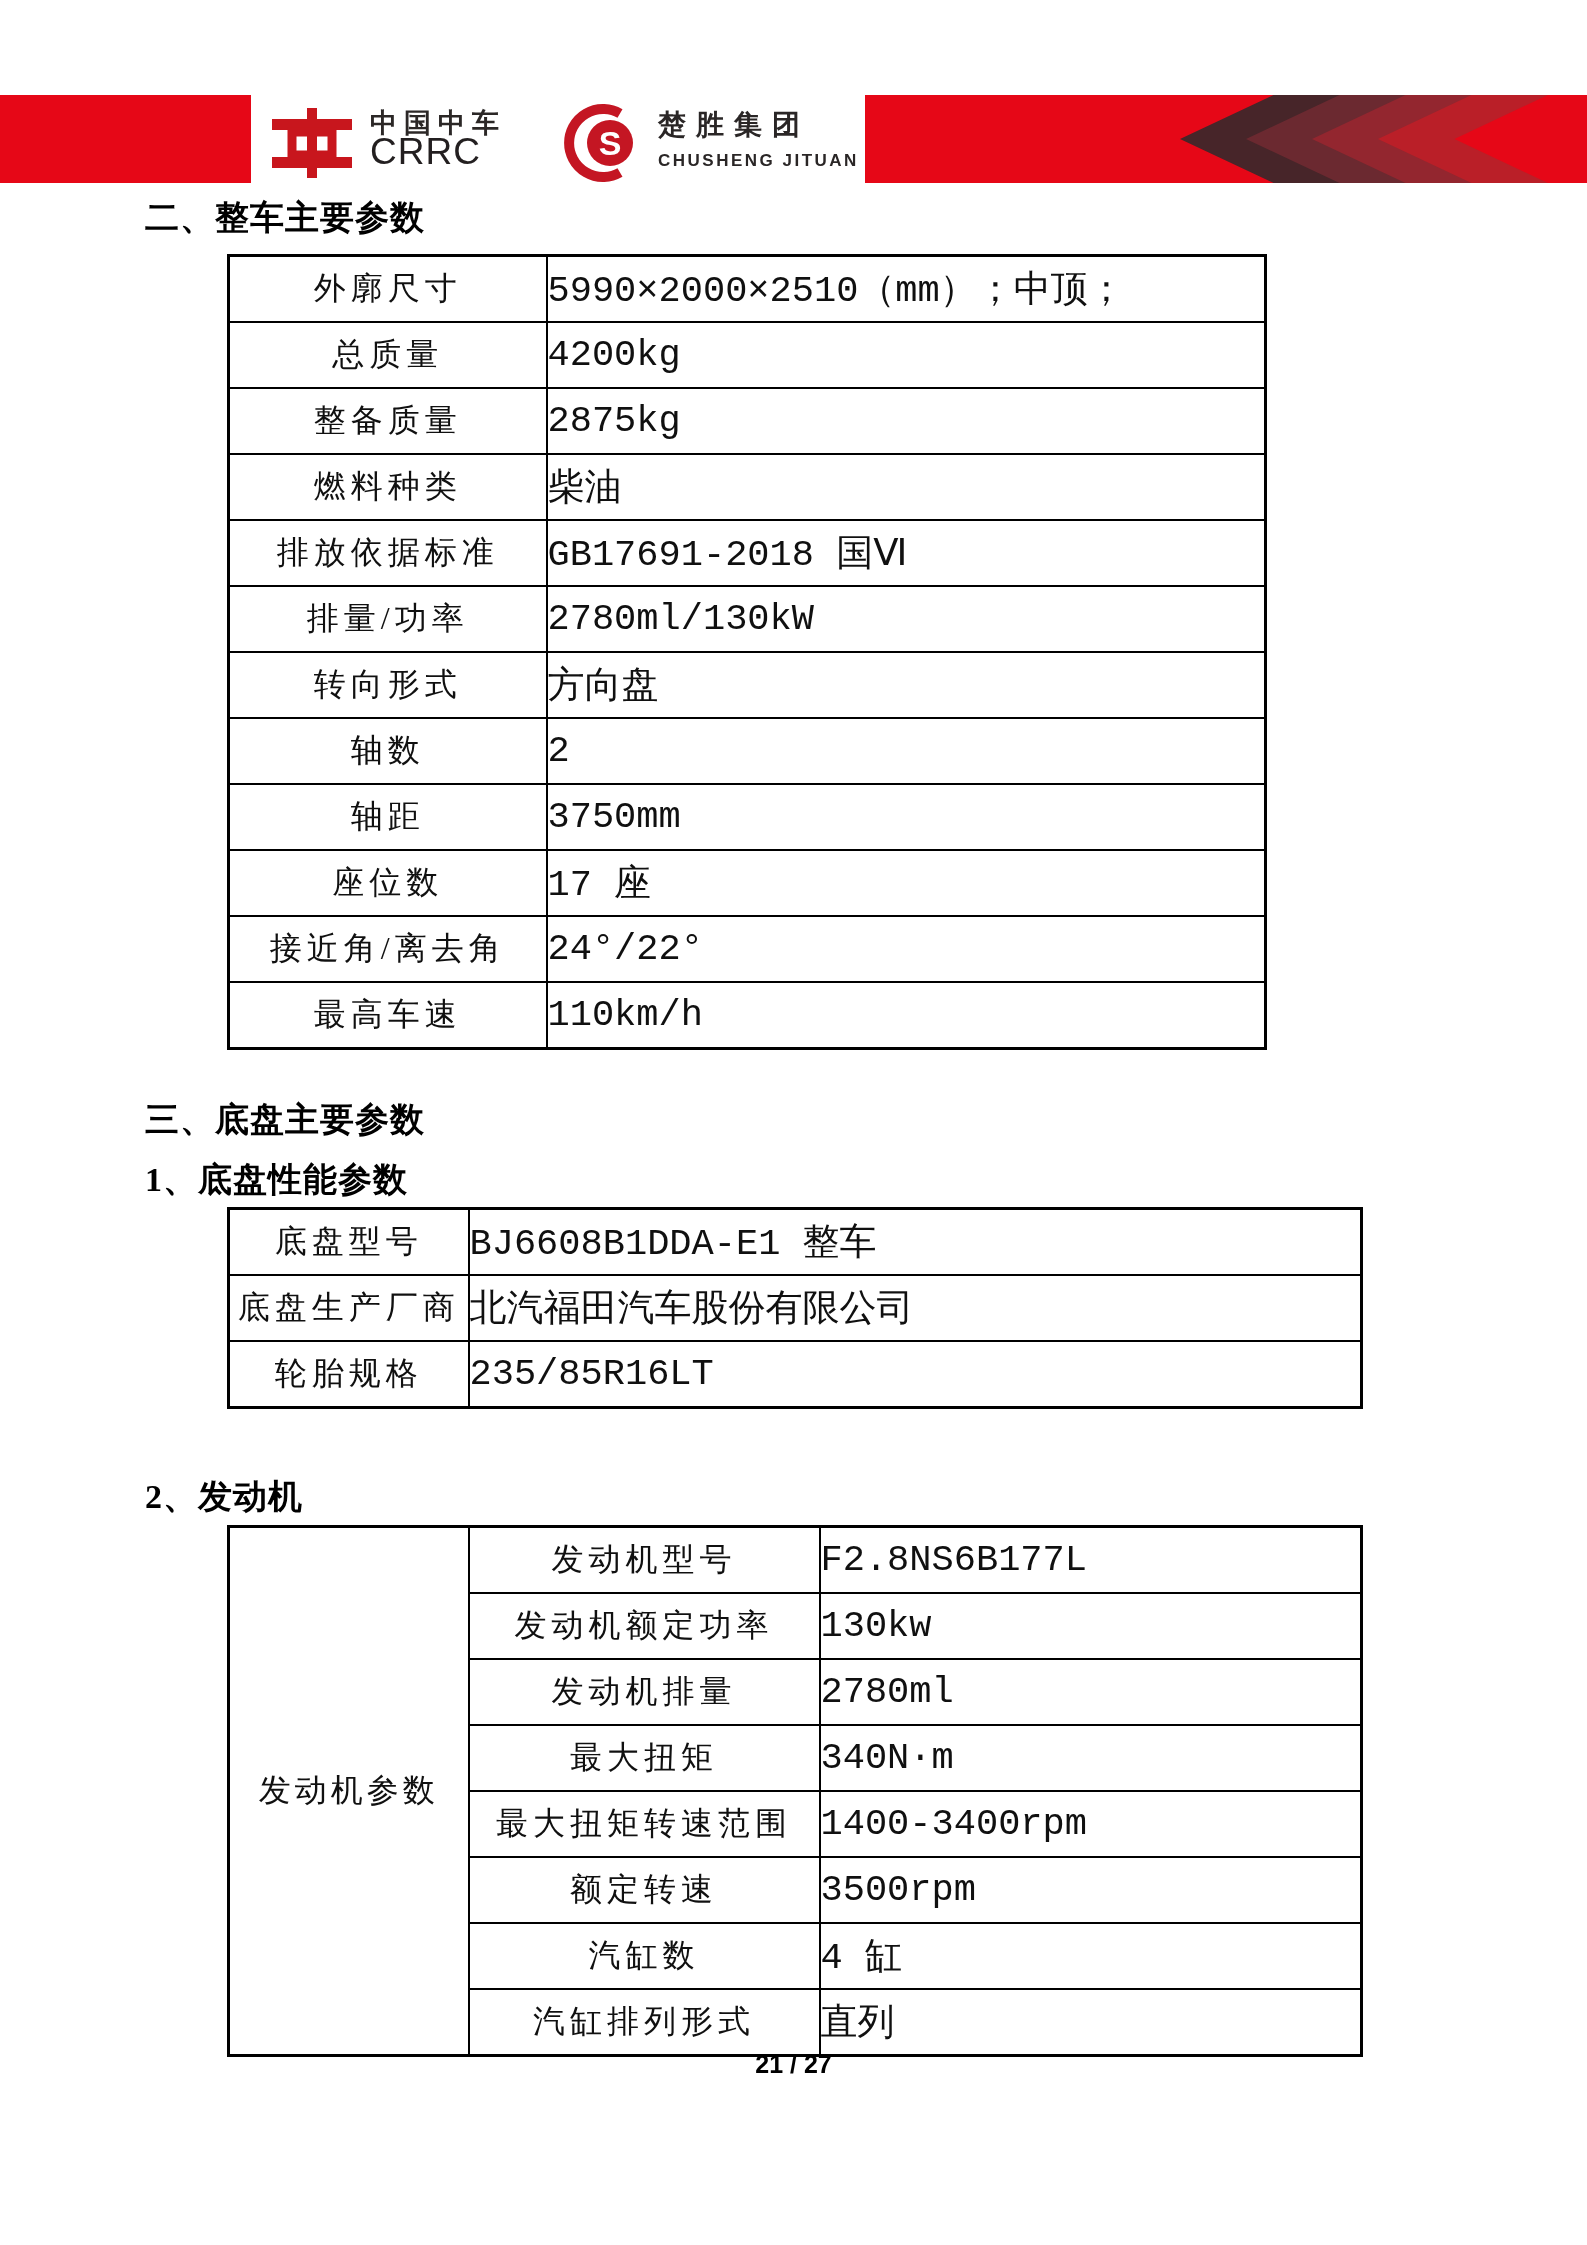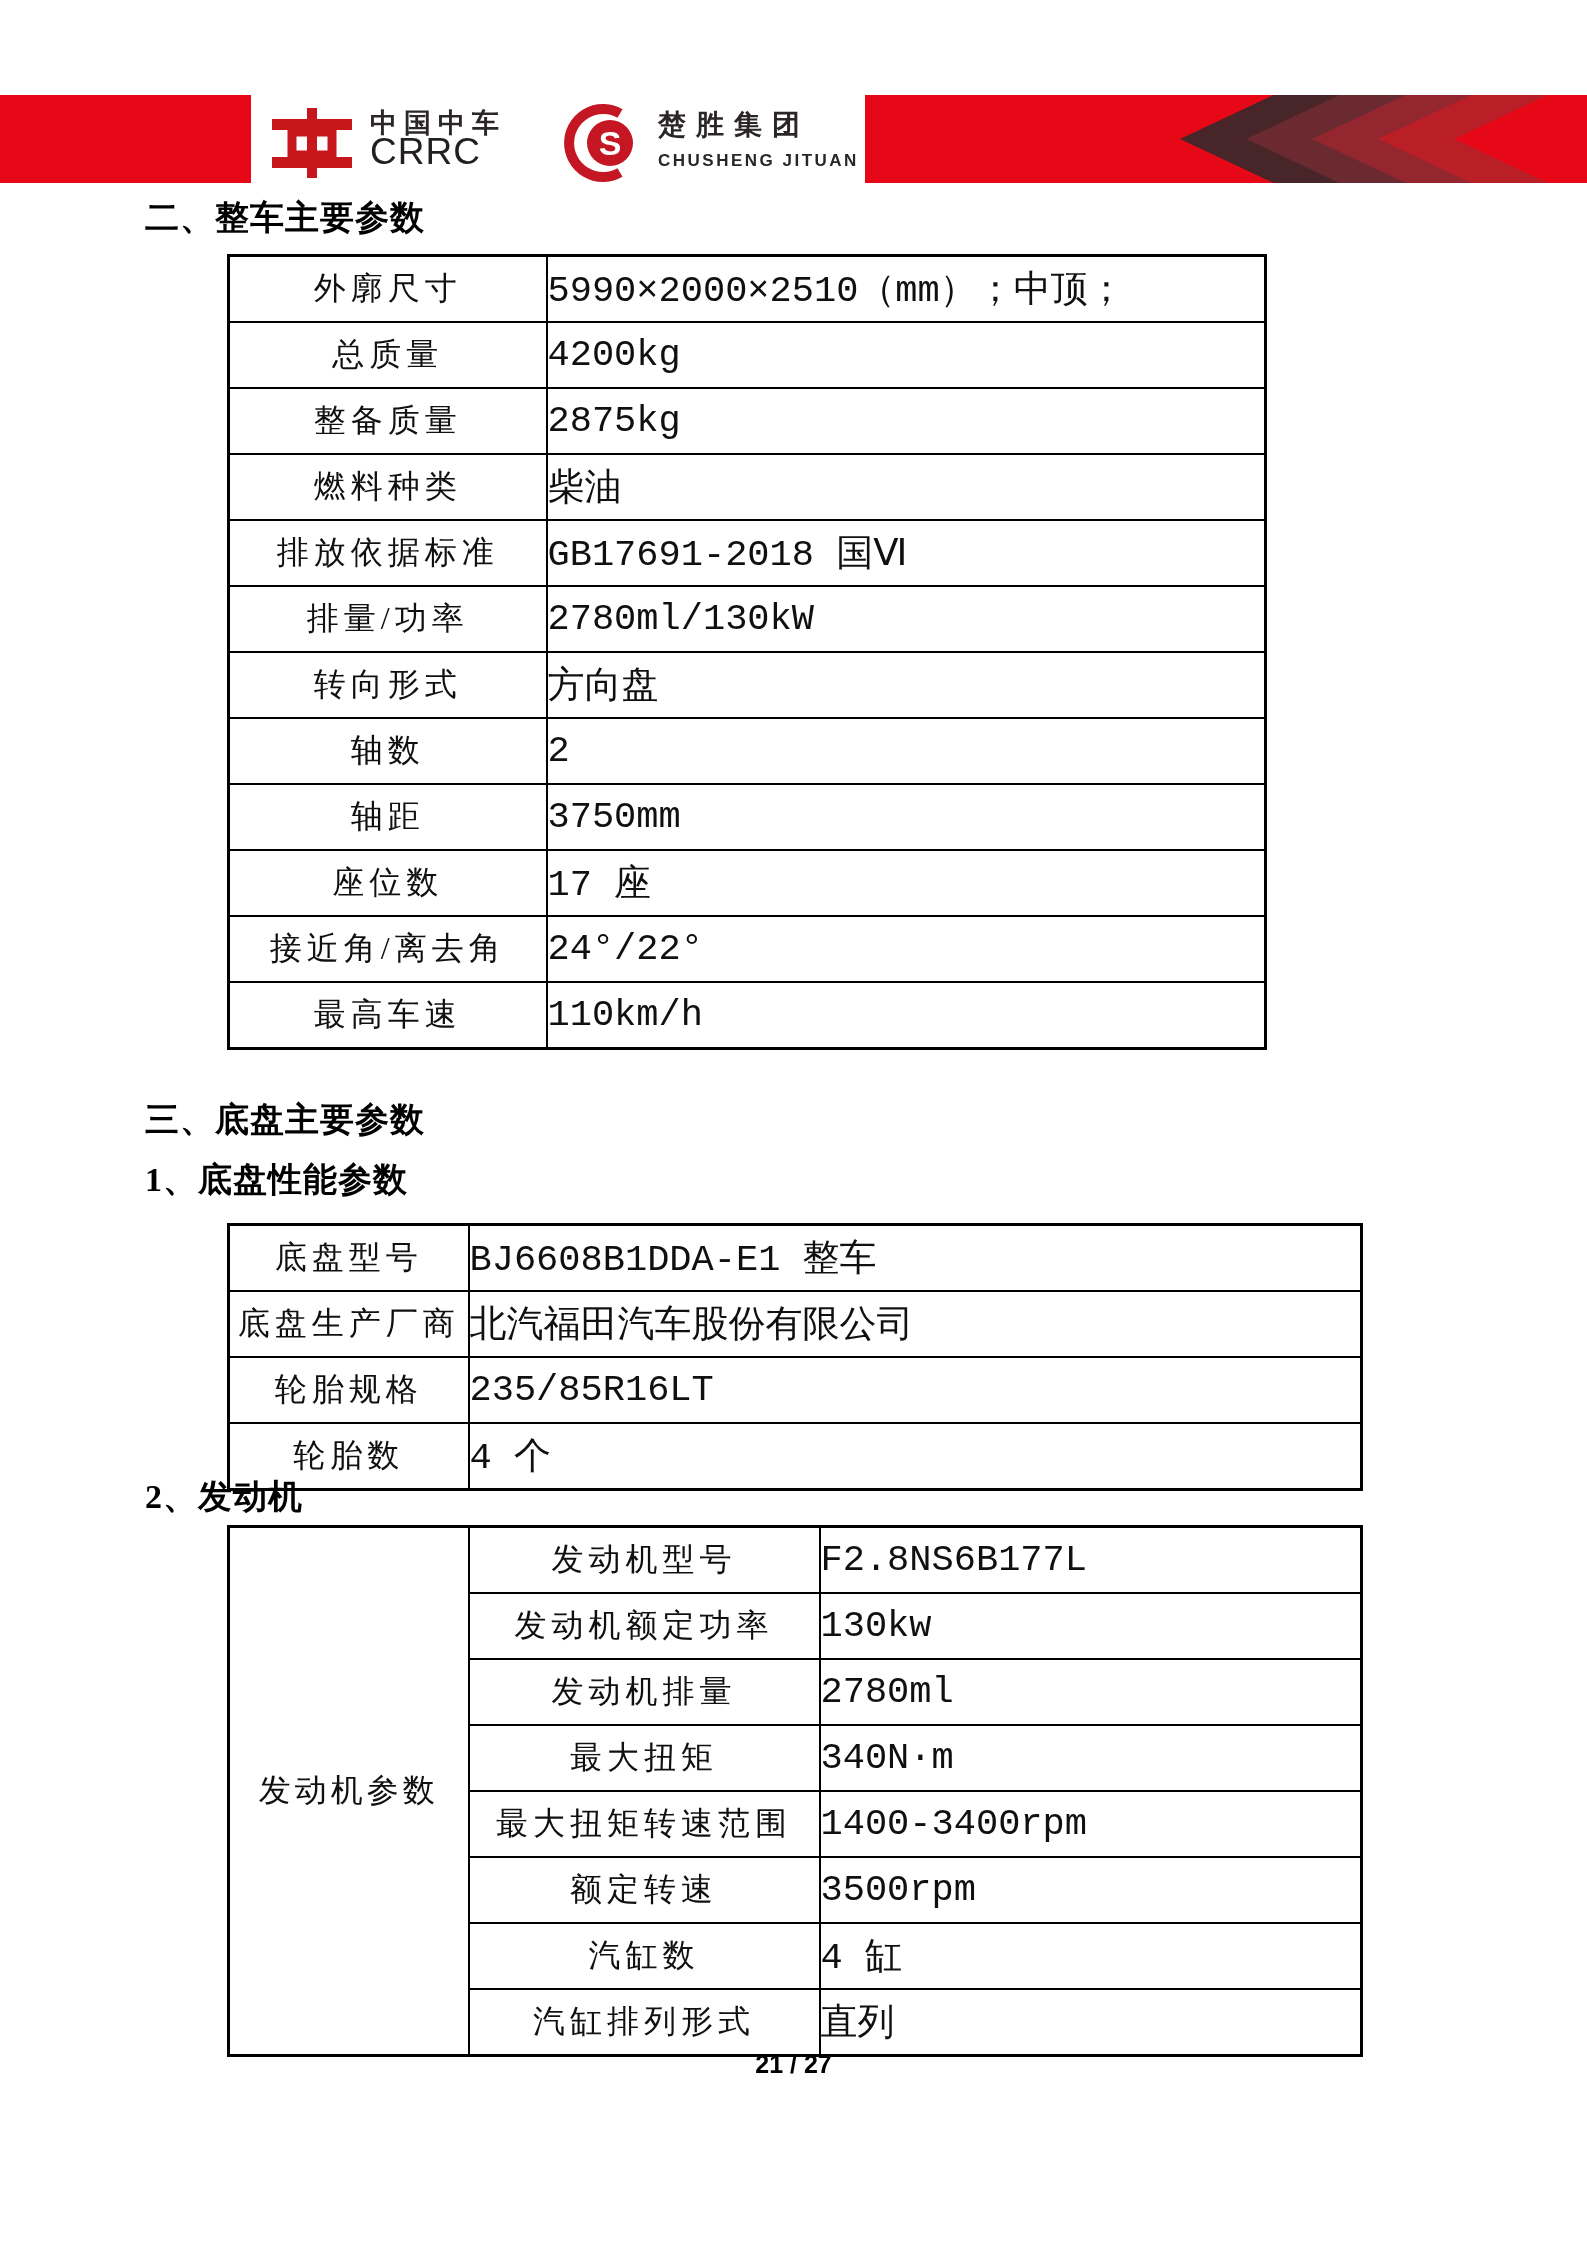--- a/index.html
+++ b/index.html
@@ -130,41 +130,37 @@
       <tr>
         <td class="label-cell">最高车速</td>
         <td class="value-cell">110km/h</td>
       </tr>
     </tbody>
 </table>
 
 <div class="heading" style="top:1101px;text-align:center;">三、底盘主要参数</div>
 <div class="heading" style="top:1161px;">1、底盘性能参数</div>
 
-<table class="spec" style="left:227px;top:1207px;width:1136px;margin-top:16px;">
+<table class="spec" style="left:227px;top:1207px;width:1136px;">
   <colgroup>
       <col style="width:240px;">
       <col>
     </colgroup>
   <tbody>
       <tr>
         <td class="label-cell">底盘型号</td>
         <td class="value-cell">BJ6608B1DDA-E1 整车</td>
       </tr>
       <tr>
         <td class="label-cell">底盘生产厂商</td>
         <td class="value-cell">北汽福田汽车股份有限公司</td>
       </tr>
       <tr>
         <td class="label-cell">轮胎规格</td>
         <td class="value-cell">235/85R16LT</td>
-      </tr>
-      <tr>
-        <td class="label-cell">轮胎数</td>
-        <td class="value-cell">4 个</td>
       </tr>
     </tbody>
 </table>
 
 <div class="heading" style="top:1478px;">2、发动机</div>
 
 <table class="spec" style="left:227px;top:1525px;width:1136px;">
   <colgroup>
       <col style="width:240px;">
       <col style="width:351px;">

